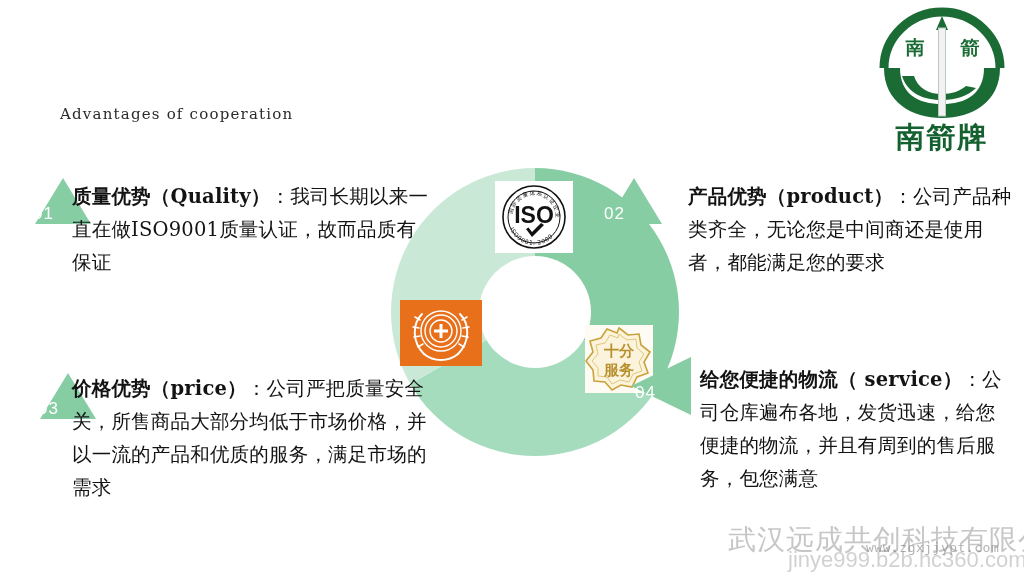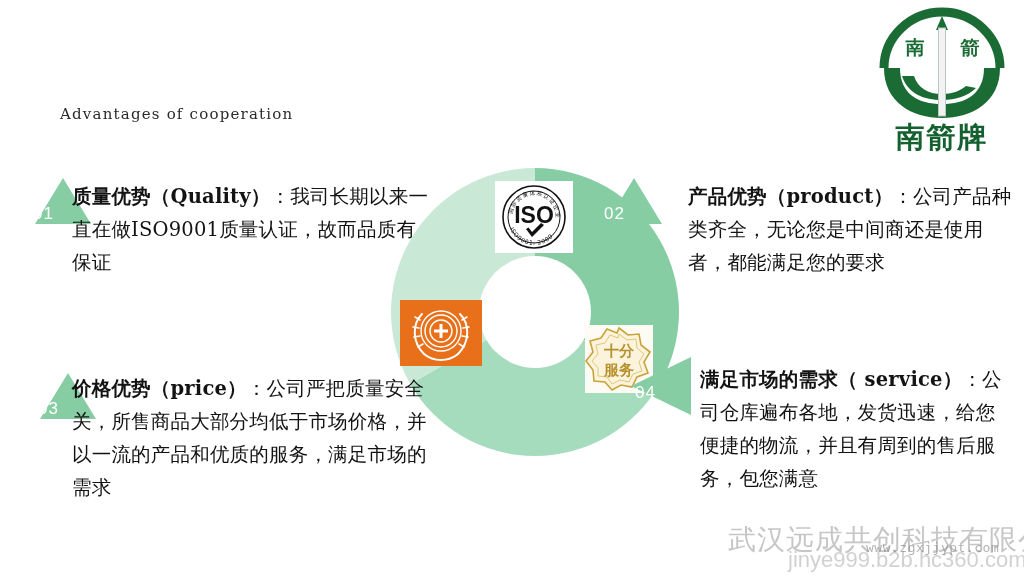--- a/index.html
+++ b/index.html
@@ -211,20 +211,20 @@
 
   <div class="item item-02">
     <p><b>产品优势（product）</b><span>：公司产品种类齐全，无论您是中间商还是使用者，都能满足您的要求</span></p>
   </div>
 
   <div class="item item-03">
     <p><b>价格优势（price）</b><span>：公司严把质量安全关，所售商品大部分均低于市场价格，并以一流的产品和优质的服务，满足市场的需求</span></p>
   </div>
 
   <div class="item item-04">
-    <p><b>满足市场的需求（ service）</b><span>：公司仓库遍布各地，发货迅速，给您便捷的物流，并且有周到的售后服务，包您满意</span></p>
+    <p><b>给您便捷的物流（ service）</b><span>：公司仓库遍布各地，发货迅速，给您便捷的物流，并且有周到的售后服务，包您满意</span></p>
   </div>
 
   <div class="wm wm-company">武汉远成共创科技有限公司</div>
   <div class="wm wm-url2">jinye999.b2b.hc360.com</div>
   <div class="wm wm-url1">www.zgxjjypt.com</div>
 
 </div>
 
 </body></html>

